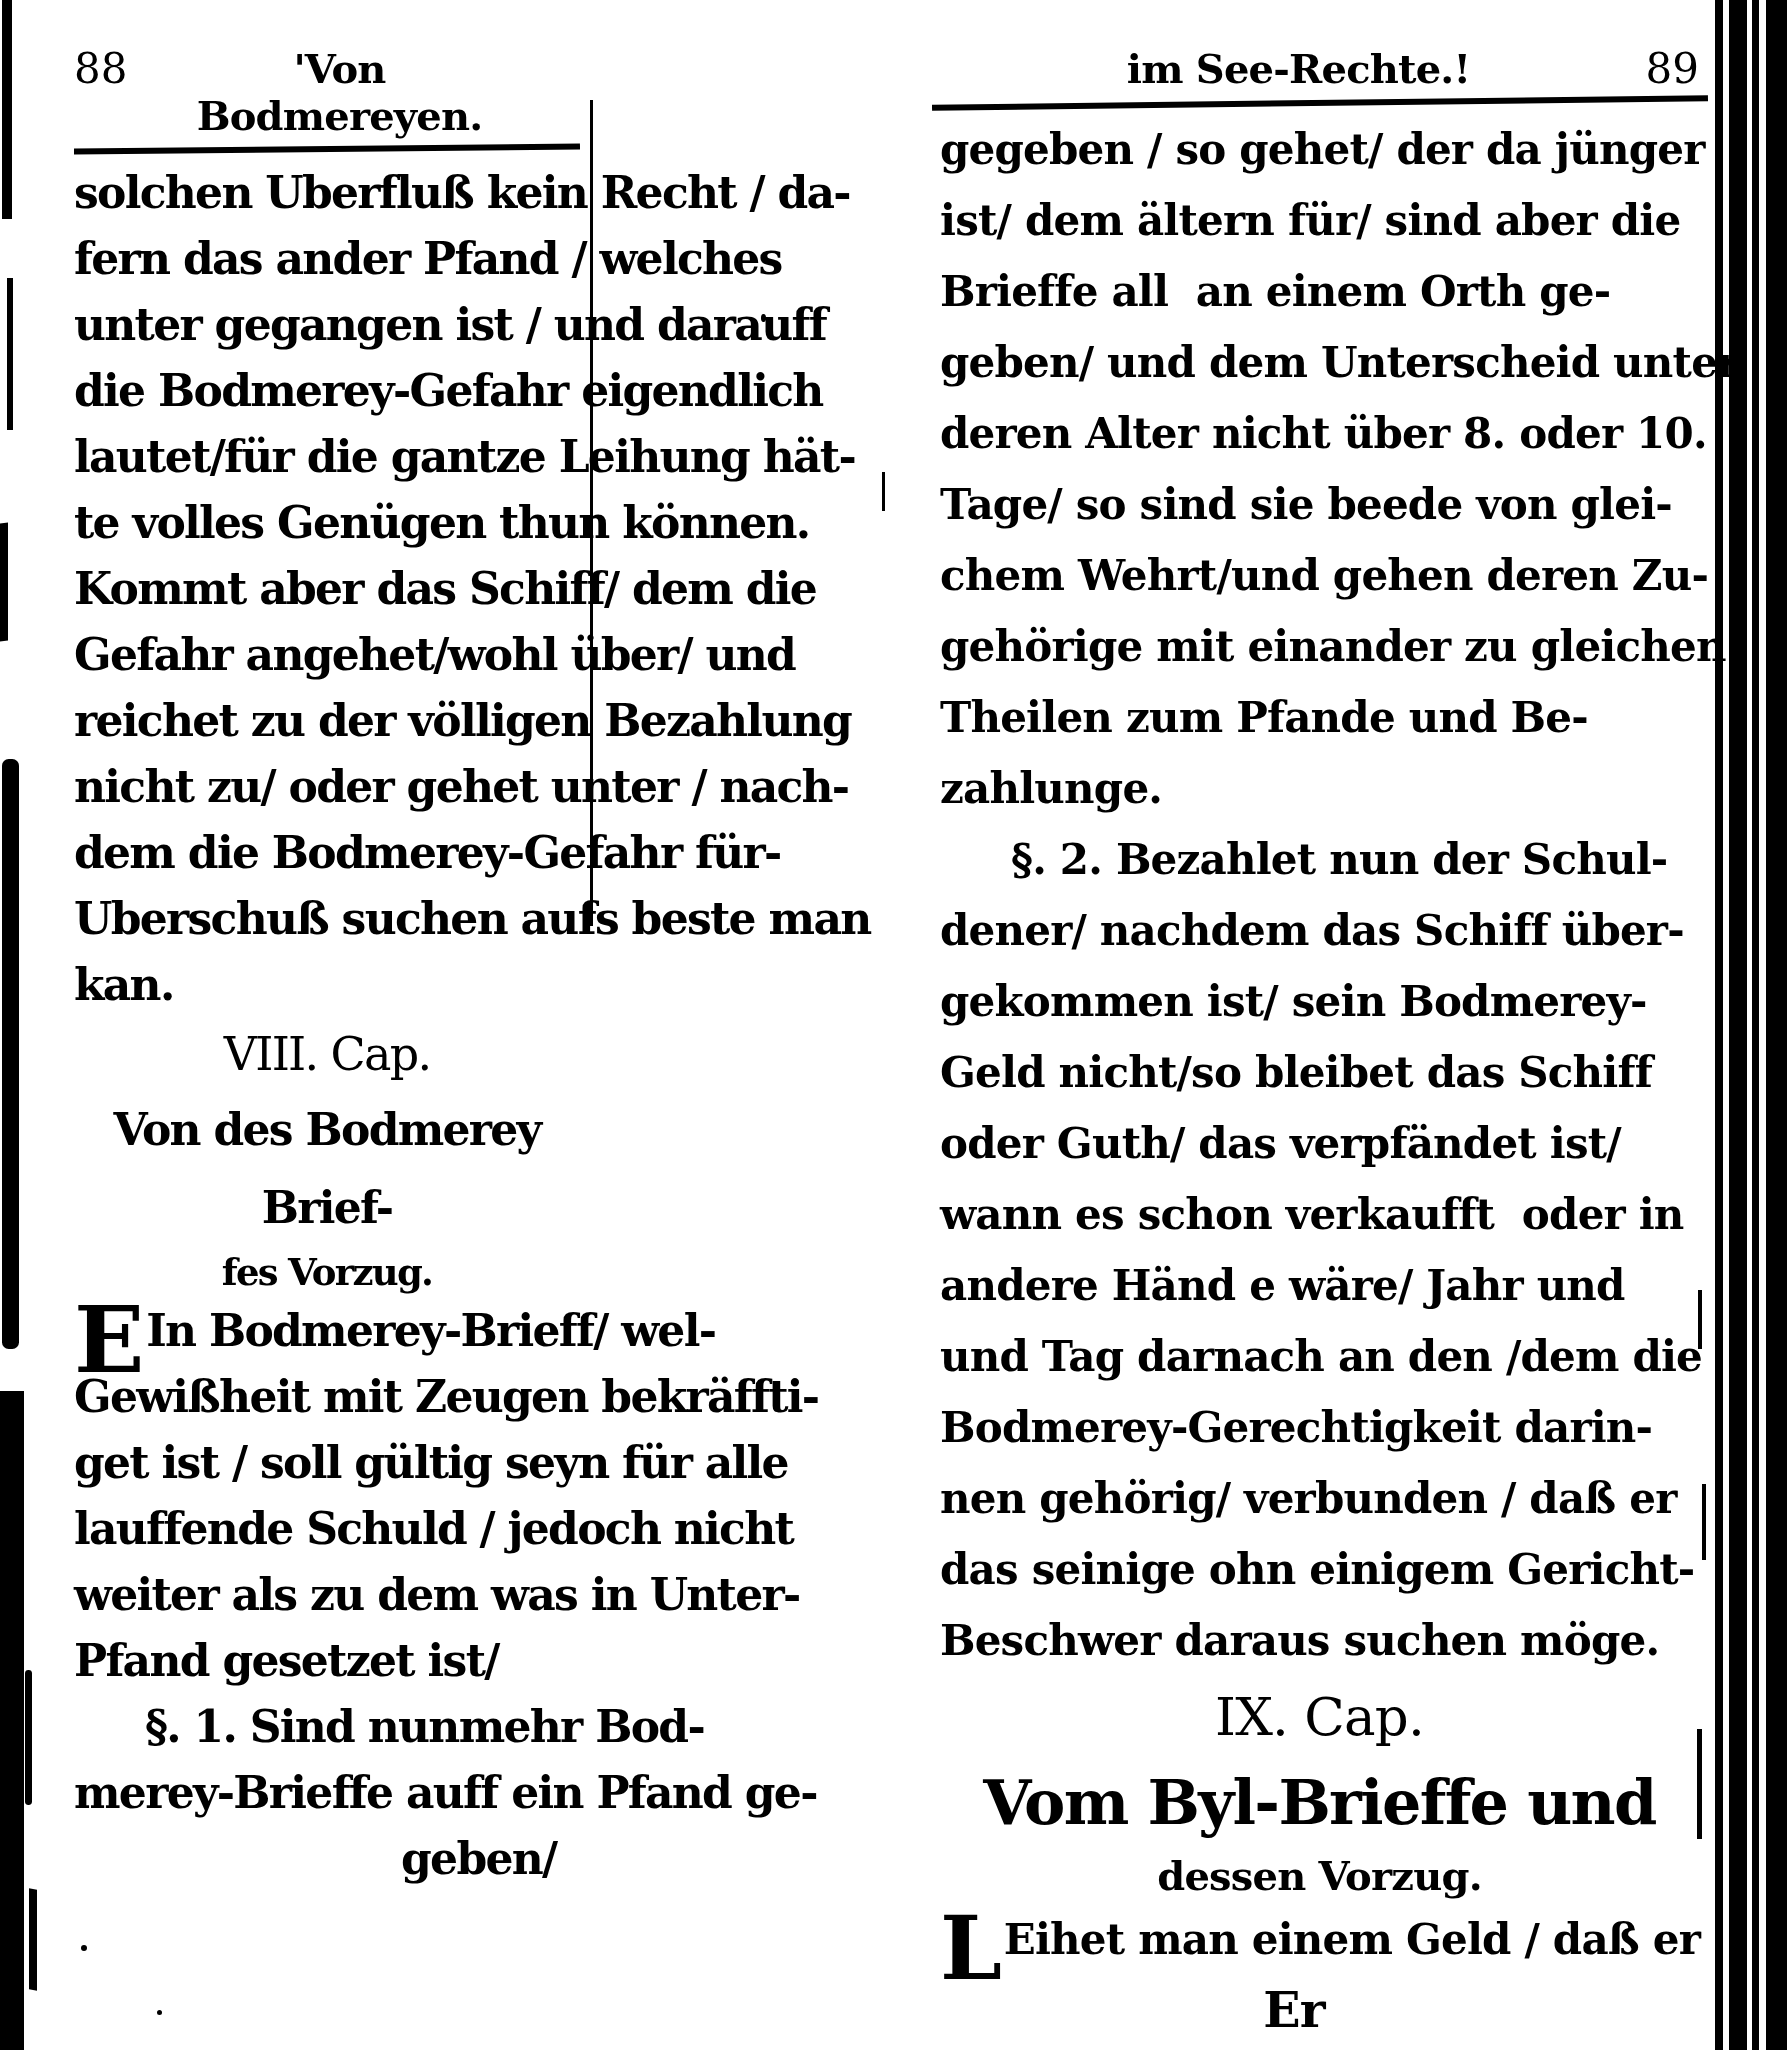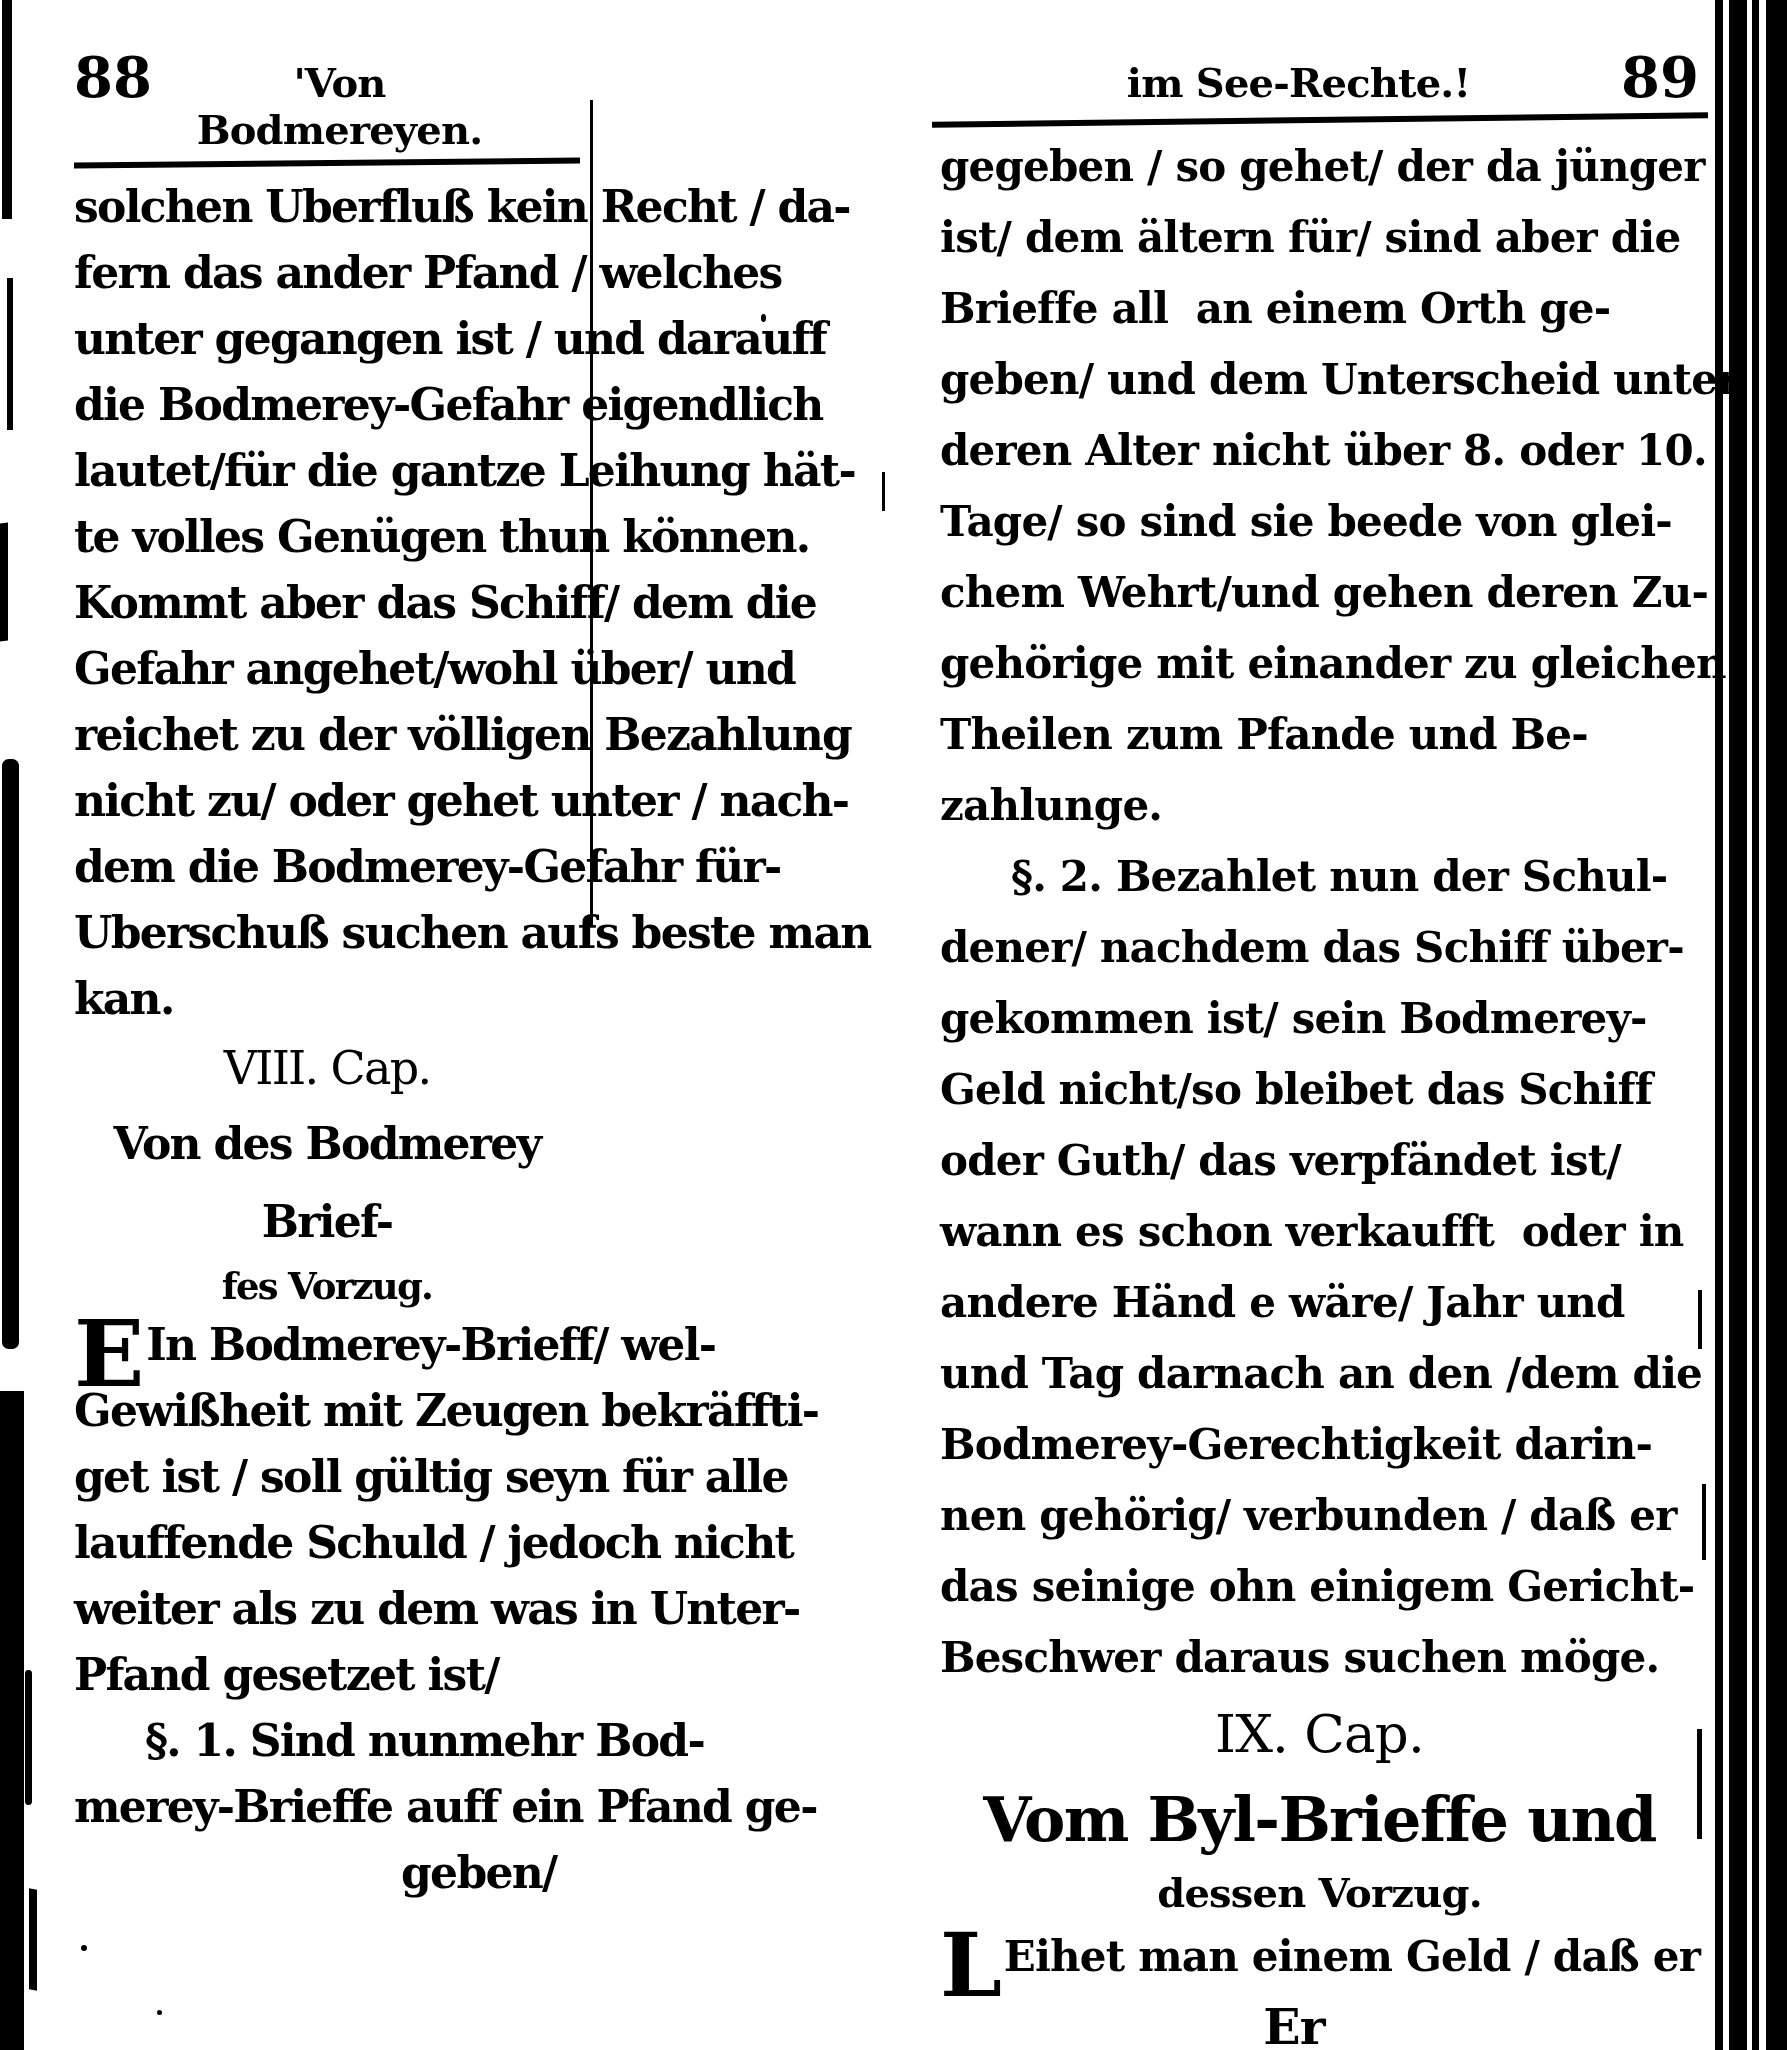--- a/index.html
+++ b/index.html
@@ -32,21 +32,21 @@
   .p3{left:761px;top:314px;width:5px;height:8.4px;}
 
   
   .page{position:absolute;top:44px;}
   .page-left{left:74px;width:506px;}
   .page-right{left:940px;width:759px;}
 
   .header{display:grid;align-items:baseline;}
   .page-left  .header{grid-template-columns:76px 1fr 51px;}
   .page-right .header{grid-template-columns:51px 1fr 93px;}
-  .pagenum{font-weight:bold;font-size:56px;}
+  .pagenum{font-weight:normal;font-size:42px;}
   .page-right .pagenum{text-align:right;}
   .running{text-align:center;font-weight:bold;font-size:40px;letter-spacing:-0.8px;}
   .rule{height:5.9px;background:#000;margin-top:6.7px;}
   .page-left  .rule{transform:rotate(-0.55deg);}
   .page-right .rule{transform:rotate(-0.7deg);width:776px;margin-left:-8.4px;}
 
   .textcol{margin-top:8.4px;}
   .line{white-space:pre;font-weight:bold;}
   .page-left  .line{font-size:44px;line-height:66px;letter-spacing:-1.7px;}
   .page-right .line{font-size:42px;line-height:71px;letter-spacing:-0.8px;}

